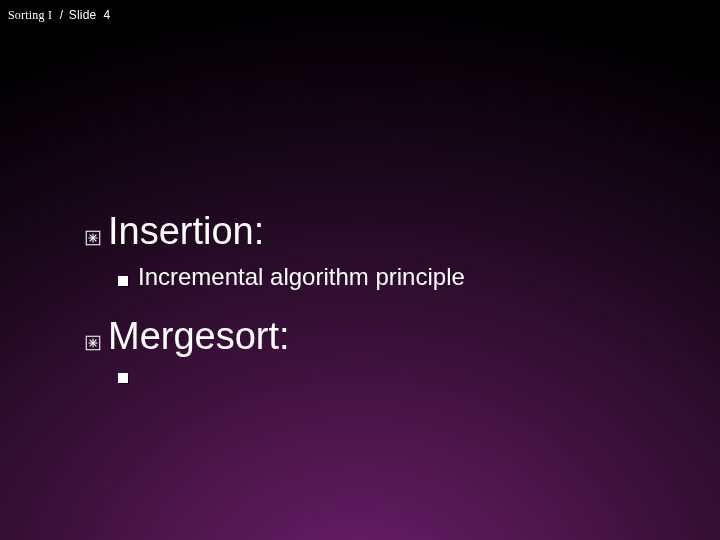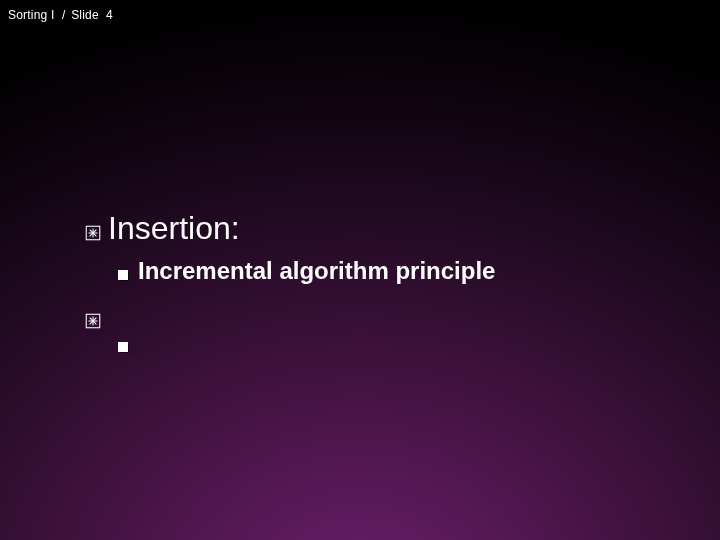--- a/index.html
+++ b/index.html
@@ -26,20 +26,21 @@
   .header {
     position: absolute;
     top: 8px;
     left: 8px;
     font-size: 12px;
     color: #fff;
     letter-spacing: 0.2px;
   }
   .header .course {
     display: inline;
+    font-family: Liberation Serif, serif;
   }
   .header .sep {
     display: inline;
     margin: 0 2px 0 4px;
   }
   .header .slidenum {
     display: inline;
     margin-top: 24px;
   }
 
@@ -65,21 +66,21 @@
     justify-content: flex-start;
   }
   .bullet-asterisk svg {
     width: 18px;
     height: 18px;
     display: block;
     position: relative;
     top: 3px;
   }
   .l1-text {
-    font-size: 32px;
+    font-size: 38px;
     font-weight: 400;
     color: #fff;
   }
 
   .item-l2 {
     margin: 10px 0 24px 34px;
     display: flex;
     align-items: baseline;
   }
   .bullet-square {
@@ -92,21 +93,21 @@
     width: 10px;
     height: 10px;
     background: #fff;
     
     box-shadow: 1px 1px 0 rgba(0,0,0,0.6);
     position: relative;
     top: 1px;
   }
   .l2-text {
     font-size: 24px;
-    font-weight: 700;
+    font-weight: 400;
     color: #fff;
   }
 </style>
 </head>
 <body>
 
 <div class="slide">
 
   <div class="header">
     <span class="course">Sorting I</span>
@@ -140,20 +141,21 @@
       <div class="row-l1">
         <span class="bullet-asterisk">
           <svg viewBox="0 0 24 24">
             <rect x="3" y="3" width="18" height="18" fill="none" stroke="#ffffff" stroke-width="1.4"></rect>
             <line x1="12" y1="6" x2="12" y2="18" stroke="#ffffff" stroke-width="1.4"></line>
             <line x1="6" y1="12" x2="18" y2="12" stroke="#ffffff" stroke-width="1.4"></line>
             <line x1="7.5" y1="7.5" x2="16.5" y2="16.5" stroke="#ffffff" stroke-width="1.4"></line>
             <line x1="16.5" y1="7.5" x2="7.5" y2="16.5" stroke="#ffffff" stroke-width="1.4"></line>
           </svg>
         </span>
+        <span class="l1-text">Mergesort:</span>
       </div>
       <div class="item-l2">
         <span class="bullet-square"></span>
       </div>
     </div>
 
   </div>
 
 </div>
 

